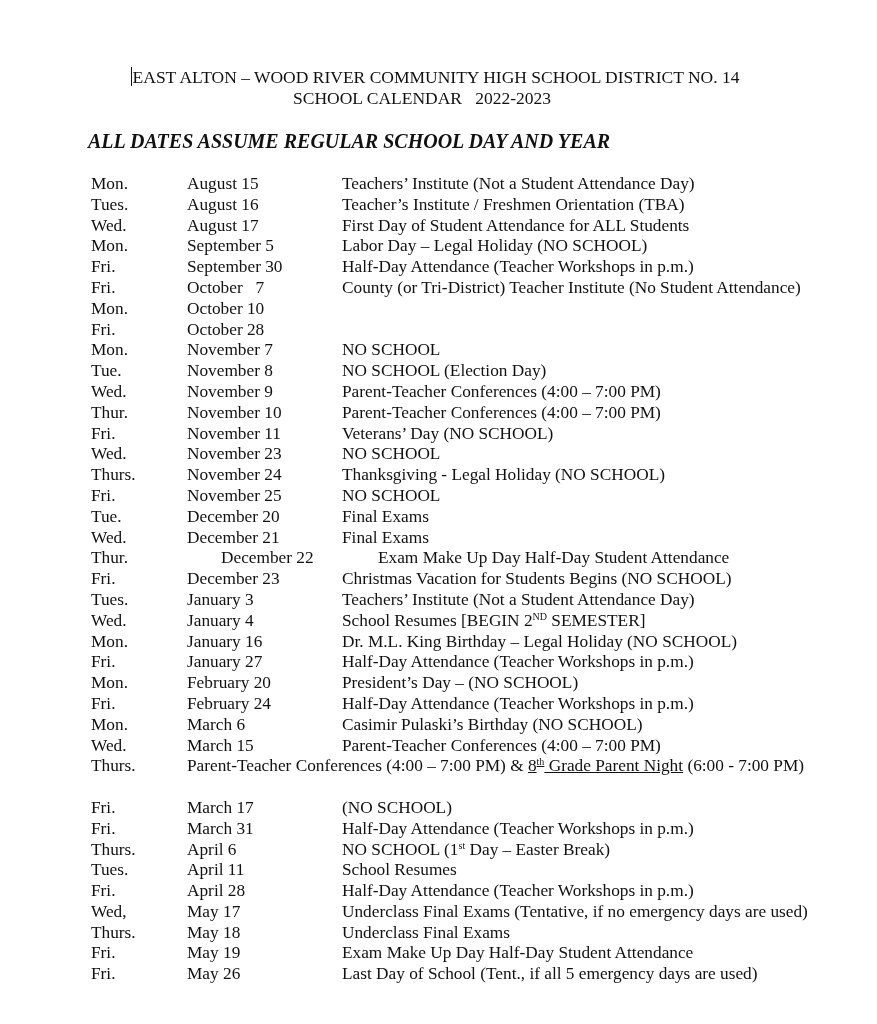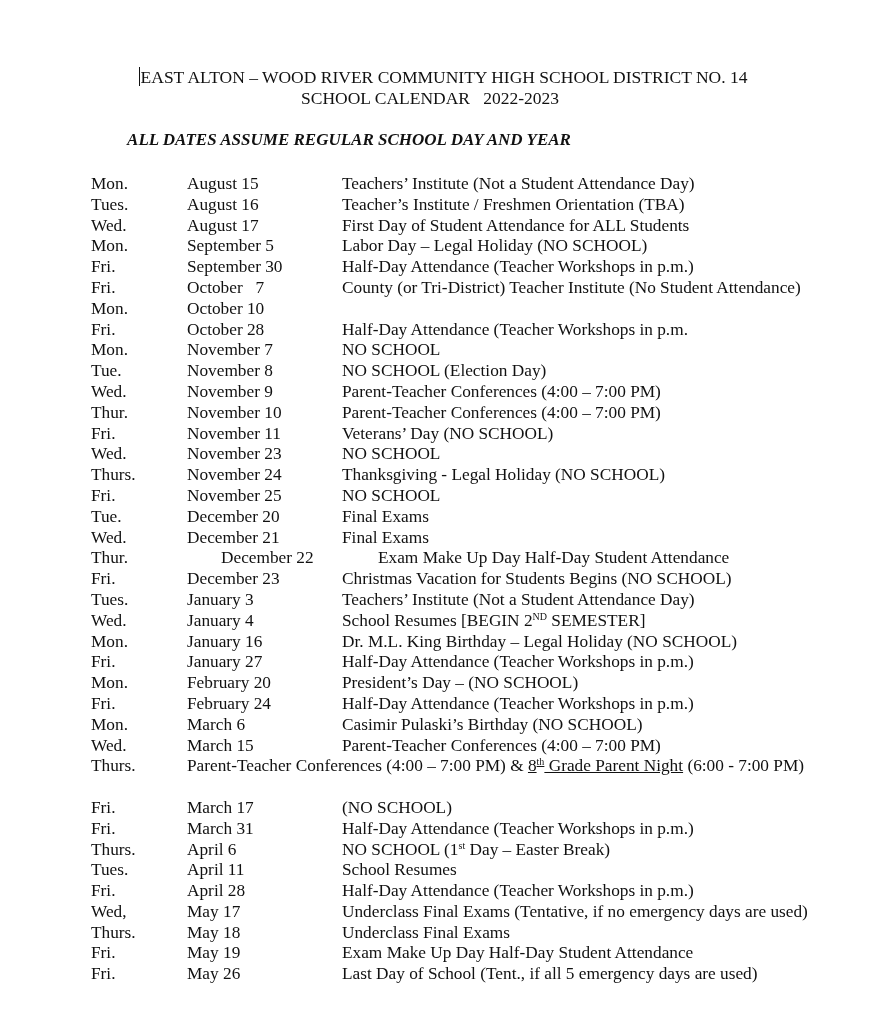--- a/index.html
+++ b/index.html
@@ -3,31 +3,31 @@
   <meta charset="utf-8">
   <style>
     html, body { margin: 0; padding: 0; background: #ffffff; }
     body {
       width: 877px; height: 1024px; overflow: hidden;
       font-family: "Liberation Serif", "DejaVu Serif", serif;
       color: #111111;
       position: relative;
     }
     .header {
-      position: absolute; left: 8px; top: 67px; width: 844px;
+      position: absolute; left: 0; top: 67px; width: 844px;
       text-align: center; font-size: 17.5px; line-height: 21px;
     }
     .header .line1 { position: relative; left: 13px; }
     .caret {
       display: inline-block; width: 1px; height: 19px; background: #111;
       vertical-align: -3px; margin-right: 1px;
     }
     .subtitle {
       position: absolute; left: 0; top: 130px; width: 698px;
-      text-align: center; font-size: 17px; font-weight: bold; font-style: italic;
+      text-align: center; font-size: 20px; font-weight: bold; font-style: italic;
     }
     .events {
       position: absolute; left: 91px; top: 174px; width: 760px;
       font-size: 17.3px;
     }
     .row { display: flex; height: 20.8px; line-height: 20.8px; white-space: nowrap; gap: 37px; }
     .row.tall { height: 41.6px; }
     .dow { width: 59px; flex: none; }
     .date { width: 118px; flex: none; white-space: pre; }
     .desc { flex: 1; white-space: normal; width: 525px; line-height: 20.8px; }
@@ -76,21 +76,20 @@
       <span class="date">October   7</span>
       <span class="desc"><span>County (or Tri-District) Teacher Institute (No Student Attendance)</span></span>
     </div>
     <div class="row">
       <span class="dow">Mon.</span>
       <span class="date">October 10</span>
     </div>
     <div class="row">
       <span class="dow">Fri.</span>
       <span class="date">October 28</span>
-      <span class="desc"><span>Half-Day Attendance (Teacher Workshops in p.m.</span></span>
     </div>
     <div class="row">
       <span class="dow">Mon.</span>
       <span class="date">November 7</span>
       <span class="desc"><span>NO SCHOOL</span></span>
     </div>
     <div class="row">
       <span class="dow">Tue.</span>
       <span class="date">November 8</span>
       <span class="desc"><span>NO SCHOOL (Election Day)</span></span>

